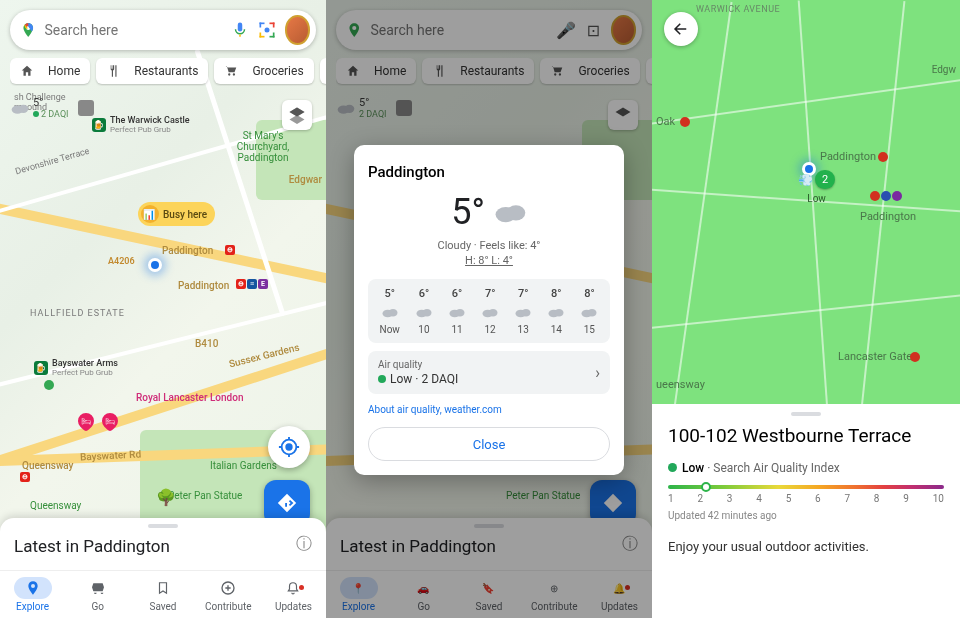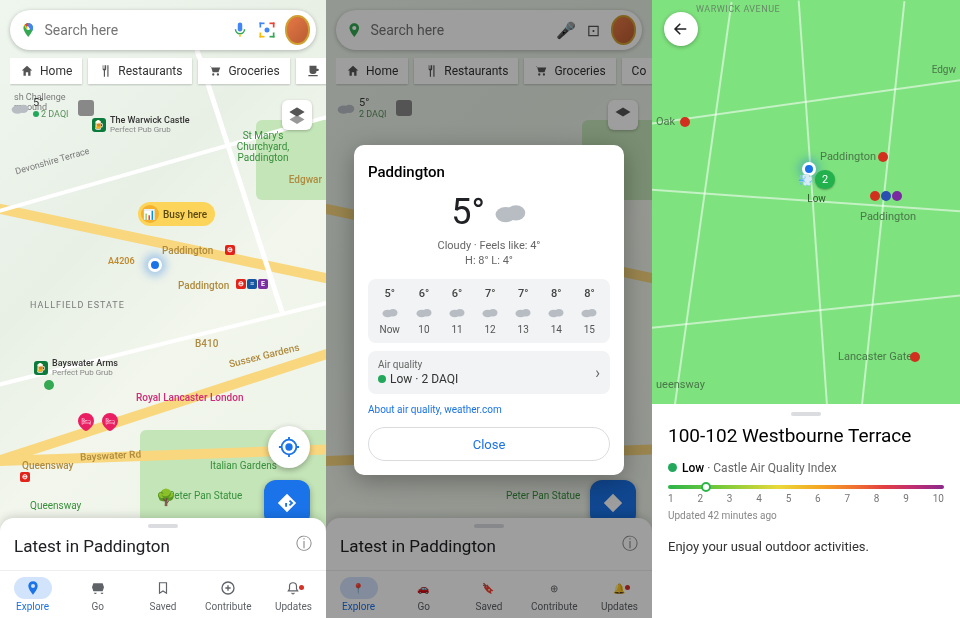--- a/index.html
+++ b/index.html
@@ -25,21 +25,21 @@
 
   
   .search { position:absolute; top:10px; left:10px; right:10px; height:40px; background:#fff; border-radius:20px; box-shadow:0 1px 4px rgba(0,0,0,.25); display:flex; align-items:center; padding:0 6px 0 10px; gap:8px; }
   .glogo { width:20px; height:20px; }
   .search input { border:none; flex:1; font-size:14px; color:#666; outline:none; }
   .circ-icon { width:22px; height:22px; display:flex; align-items:center; justify-content:center; color:#555; }
   .avatar { width:30px; height:30px; border-radius:50%; background:linear-gradient(135deg,#e67845,#b85c33); border:2px solid #d0a030; }
 
   
   .chips { position:absolute; top:58px; left:10px; right:0; height:28px; display:flex; gap:6px; overflow:hidden; }
-  .chip { background:#fff; border-radius:0; box-shadow:0 1px 2px rgba(0,0,0,.2); padding:0 10px; height:26px; display:flex; align-items:center; gap:6px; font-size:12px; color:#333; white-space:nowrap; }
+  .chip { background:#fff; border-radius:6px; box-shadow:0 1px 2px rgba(0,0,0,.2); padding:0 10px; height:26px; display:flex; align-items:center; gap:14px; font-size:12px; color:#333; white-space:nowrap; }
   .chip svg { width:14px; height:14px; }
 
   
   .wxpill { position:absolute; top:96px; left:10px; display:flex; align-items:center; gap:3px; font-size:11px; color:#3a3a3a; }
   .wxpill .sub { font-size:9px; color:#5a905a; }
   .tiny-sq { width:16px; height:16px; background:#888; border-radius:3px; }
 
   .layerbtn { position:absolute; top:100px; right:14px; width:30px; height:30px; background:#fff; border-radius:6px; box-shadow:0 1px 3px rgba(0,0,0,.25); display:flex; align-items:center; justify-content:center; }
 
   .locbtn { position:absolute; bottom:150px; right:16px; width:42px; height:42px; border-radius:50%; background:#fff; box-shadow:0 2px 6px rgba(0,0,0,.3); display:flex; align-items:center; justify-content:center; }
@@ -60,21 +60,21 @@
   .navdot { width:5px; height:5px; border-radius:50%; background:#d93025; position:absolute; margin-left:16px; margin-top:-14px; }
 
   
   .dim { position:absolute; inset:0; background:rgba(0,0,0,.38); }
   .wxcard { position:absolute; top:145px; left:28px; right:28px; background:#fff; border-radius:10px; box-shadow:0 6px 24px rgba(0,0,0,.3); padding:18px 14px 14px; }
   .wxcard h3 { font-size:15px; font-weight:500; margin-bottom:10px; }
   .bigwx { display:flex; align-items:center; justify-content:center; gap:8px; }
   .bigtemp { font-size:36px; font-weight:400; color:#202124; }
   .cloud-lg { width:34px; height:24px; }
   .subwx { text-align:center; font-size:11px; color:#666; margin-top:6px; }
-  .hlwx { text-align:center; font-size:11px; color:#666; margin-top:2px; }
+  .hlwx { text-align:center; font-size:11px; color:#666; margin-top:2px;text-decoration:underline; }
   .hourrow { background:#f1f3f4; border-radius:8px; margin-top:12px; padding:8px 4px; display:flex; justify-content:space-around; }
   .hour { display:flex; flex-direction:column; align-items:center; gap:6px; font-size:11px; color:#444; }
   .hour .hcloud { width:18px; height:12px; }
   .hour .t { font-weight:500; }
   .hour .lbl { font-size:10px; color:#555; }
   .aqrow { background:#f1f3f4; border-radius:8px; margin-top:8px; padding:8px 10px; display:flex; align-items:center; justify-content:space-between; position:relative; }
   .aqrow .aqlabels { font-size:10px; color:#666; }
   .aqrow .aqval { font-size:12px; color:#333; margin-top:2px; }
   .aqrow .gd { width:8px; height:8px; border-radius:50%; background:#22a85a; display:inline-block; margin-right:4px; }
   .links { font-size:10px; color:#1a73e8; margin-top:10px; }
@@ -144,21 +144,21 @@
         <span style="background:#e32219">⊖</span>
       </span>
     <span class="label-small" style="top:256px;left:108px;color:#c28a2f;font-weight:600">A4206</span>
     <div class="bluedot" style="top:258px;left:148px"></div>
     <span class="label-road" style="top:280px;left:178px">Paddington</span>
     <span class="metro" style="position:absolute;top:279px;left:236px">
         <span style="background:#e32219">⊖</span>
         <span style="background:#1456a0">≡</span>
         <span style="background:#7b2fa0">E</span>
       </span>
-    <span class="label-small" style="top:300px;left:30px;letter-spacing:1px">HALLFIELD ESTATE</span>
+    <span class="label-small" style="top:308px;left:30px;letter-spacing:1px">HALLFIELD ESTATE</span>
     <span class="label-road" style="top:338px;left:195px">B410</span>
     <span class="label-road" style="top:350px;left:228px;transform:rotate(-14deg)">Sussex Gardens</span>
     <div class="poi" style="top:358px;left:34px">
         <span class="dot" style="background:#0a7b3b">🍺</span>
         <div>
           <div class="name" style="color:#333">Bayswater Arms</div>
           <div style="font-size:8px;color:#888">Perfect Pub Grub</div>
         </div>
       </div>
     <div class="poi" style="top:392px;left:136px">
@@ -536,21 +536,21 @@
       <div class="lowtxt">Low</div>
     </div>
     <div class="backbtn">
         <svg width="18" height="18" viewBox="0 0 24 24">
           <path stroke="#202124" stroke-width="2" fill="none" d="M19 12H5m6-7l-7 7 7 7"></path>
         </svg>
       </div>
   </div>
   <div class="handle3"></div>
   <h1>100-102 Westbourne Terrace</h1>
-  <div class="aqline"><span class="gd"></span><span class="low">Low</span><span class="rest"> · Castle Air Quality Index</span></div>
+  <div class="aqline"><span class="gd"></span><span class="low">Low</span><span class="rest"> · Search Air Quality Index</span></div>
   <div class="scale">
     <div class="bar">
         <div class="marker" style="left:12%"></div>
       </div>
     <div class="nums">
         <span>1</span>
         <span>2</span>
         <span>3</span>
         <span>4</span>
         <span>5</span>

